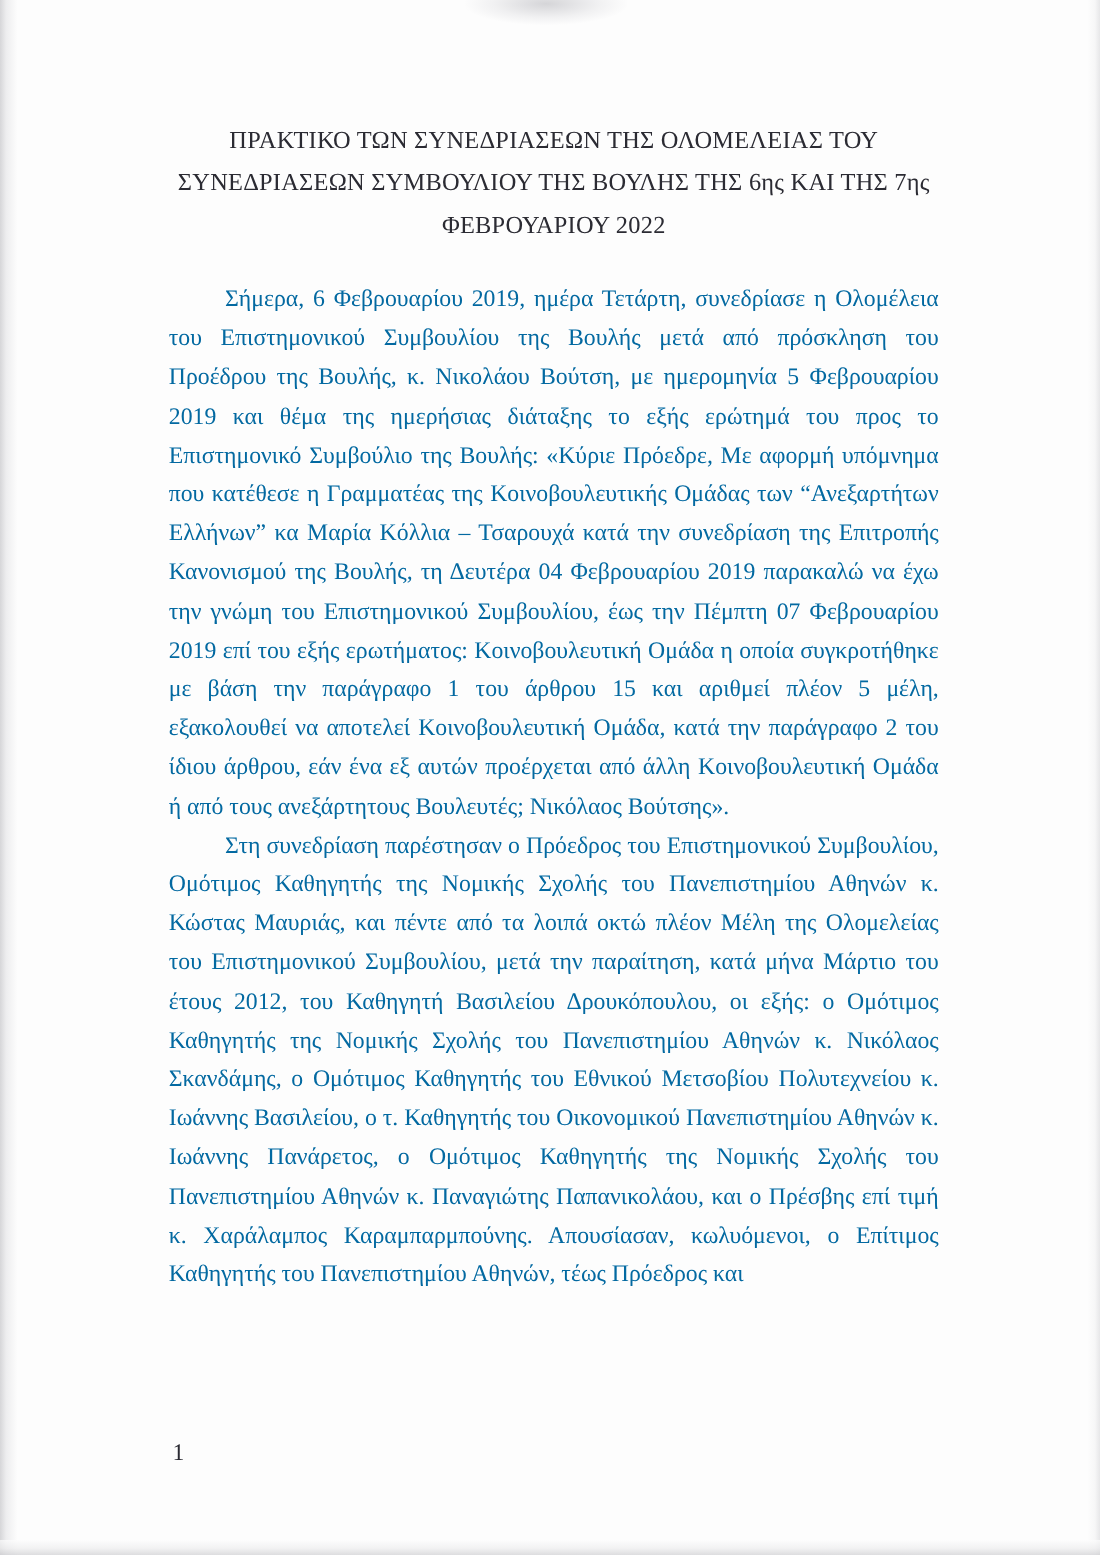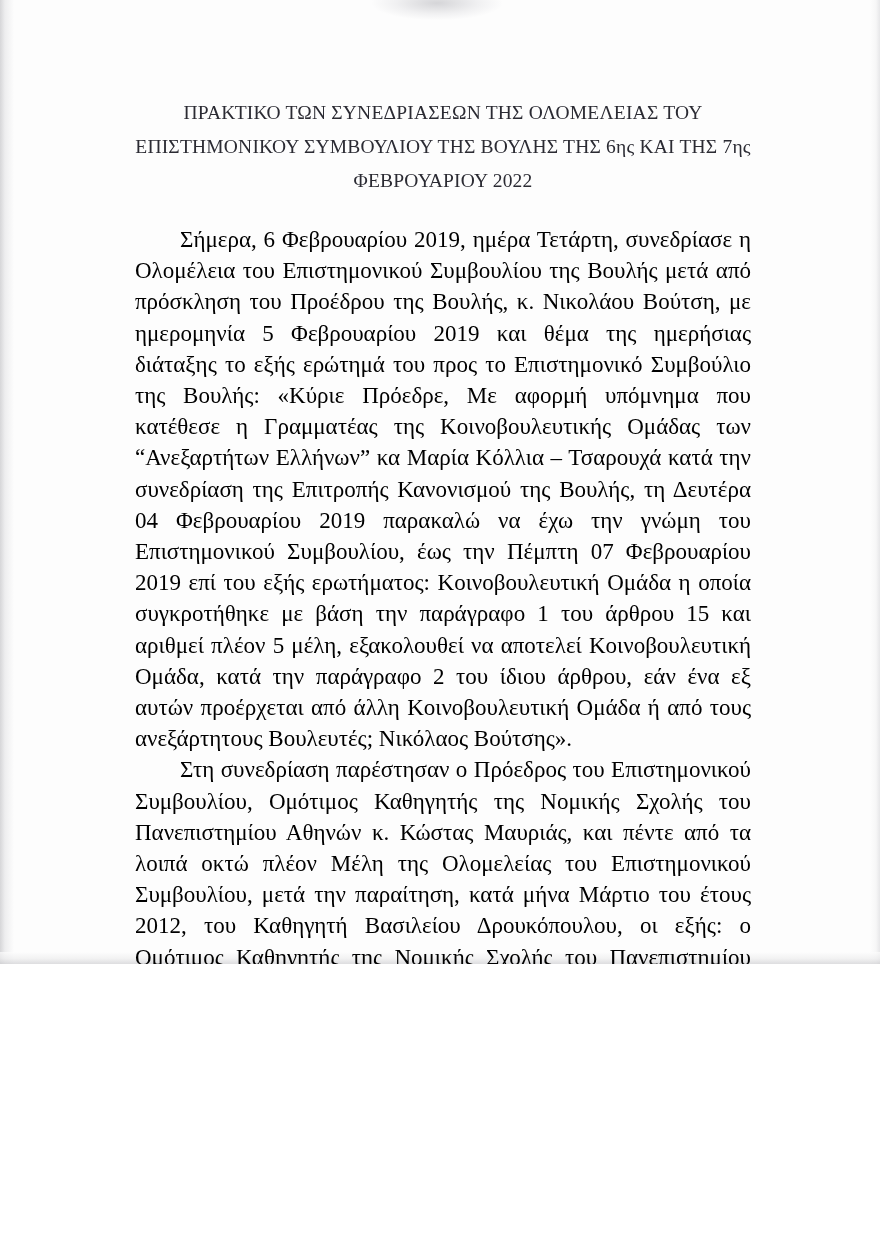--- a/index.html
+++ b/index.html
@@ -5,21 +5,21 @@
 <style>
   html, body {
     margin: 0;
     padding: 0;
     background: #ffffff;
   }
 
   .page {
     position: relative;
     width: 880px;
-    height: 964px;
+    height: 1244px;
     margin: 0 auto;
     background: #fdfdfd;
     overflow: hidden;
     font-family: "Liberation Serif", "DejaVu Serif", serif;
     color: #2b2b33;
     box-sizing: border-box;
   }
 
   
   .scan-edge-left {
@@ -73,26 +73,26 @@
   }
   .doc-title .t-line { display: block; }
   .doc-title .t-line.l1 { padding: 0 16px; }
 
   .body-block {
     margin-top: 26px;
   }
 
   p.para {
     margin: 0;
-    font-size: 23px;
+    font-size: 19px;
     line-height: 31.2px;
     text-align: justify;
     text-justify: inter-word;
     text-indent: 45px;
-    color: #000000;
+    color: #0369a1;
     hyphens: none;
   }
 
   p.para + p.para { margin-top: 0; }
 
   .page-number {
     position: absolute;
     left: 138px;
     top: 1152px;
     font-size: 19px;
@@ -107,21 +107,21 @@
 
   <div class="scan-edge-left"></div>
   <div class="scan-edge-right"></div>
   <div class="scan-edge-bottom"></div>
   <div class="scan-smudge"></div>
 
   <div class="content">
 
     <h1 class="doc-title">
       <span class="t-line l1">ΠΡΑΚΤΙΚΟ ΤΩΝ ΣΥΝΕΔΡΙΑΣΕΩΝ ΤΗΣ ΟΛΟΜΕΛΕΙΑΣ ΤΟΥ</span>
-      <span class="t-line l2">ΕΠΙΣΤΗΜΟΝΙΚΟΥ ΣΥΜΒΟΥΛΙΟΥ ΤΗΣ ΒΟΥΛΗΣ ΤΗΣ 6ης ΚΑΙ ΤΗΣ 7ης</span>
+      <span class="t-line l2">ΣΥΝΕΔΡΙΑΣΕΩΝ ΣΥΜΒΟΥΛΙΟΥ ΤΗΣ ΒΟΥΛΗΣ ΤΗΣ 6ης ΚΑΙ ΤΗΣ 7ης</span>
       <span class="t-line l3">ΦΕΒΡΟΥΑΡΙΟΥ 2022</span>
     </h1>
 
     <div class="body-block">
       <p class="para">Σήμερα, 6 Φεβρουαρίου 2019, ημέρα Τετάρτη, συνεδρίασε η Ολομέλεια του Επιστημονικού Συμβουλίου της Βουλής μετά από πρόσκληση του Προέδρου της Βουλής, κ. Νικολάου Βούτση, με ημερομηνία 5 Φεβρουαρίου 2019 και θέμα της  ημερήσιας διάταξης το εξής ερώτημά του προς το Επιστημονικό Συμβούλιο της Βουλής: «Κύριε Πρόεδρε, Με αφορμή υπόμνημα που κατέθεσε η Γραμματέας της Κοινοβουλευτικής Ομάδας των “Ανεξαρτήτων Ελλήνων” κα Μαρία Κόλλια – Τσαρουχά κατά την συνεδρίαση της Επιτροπής Κανονισμού της Βουλής, τη Δευτέρα 04 Φεβρουαρίου 2019 παρακαλώ να έχω την γνώμη του Επιστημονικού Συμβουλίου, έως την Πέμπτη 07 Φεβρουαρίου 2019 επί του εξής ερωτήματος: Κοινοβουλευτική Ομάδα η οποία συγκροτήθηκε με βάση την παράγραφο 1 του άρθρου 15 και αριθμεί πλέον 5 μέλη, εξακολουθεί να αποτελεί Κοινοβουλευτική Ομάδα, κατά την παράγραφο 2 του ίδιου άρθρου, εάν ένα εξ αυτών προέρχεται από άλλη Κοινοβουλευτική Ομάδα ή από τους ανεξάρτητους Βουλευτές; Νικόλαος Βούτσης».</p>
       <p class="para">Στη συνεδρίαση παρέστησαν ο Πρόεδρος του Επιστημονικού Συμβουλίου, Ομότιμος Καθηγητής της Νομικής Σχολής του Πανεπιστημίου Αθηνών κ. Κώστας Μαυριάς, και πέντε από τα λοιπά οκτώ πλέον Μέλη της Ολομελείας του Επιστημονικού Συμβουλίου, μετά την παραίτηση, κατά μήνα Μάρτιο του έτους 2012, του Καθηγητή Βασιλείου Δρουκόπουλου, οι εξής: ο Ομότιμος Καθηγητής της Νομικής Σχολής του Πανεπιστημίου Αθηνών κ. Νικόλαος Σκανδάμης, ο Ομότιμος Καθηγητής του Εθνικού Μετσοβίου Πολυτεχνείου κ. Ιωάννης Βασιλείου, ο τ. Καθηγητής του Οικονομικού Πανεπιστημίου Αθηνών κ. Ιωάννης Πανάρετος, ο Ομότιμος Καθηγητής της Νομικής Σχολής του Πανεπιστημίου Αθηνών κ. Παναγιώτης Παπανικολάου, και ο Πρέσβης επί τιμή κ. Χαράλαμπος Καραμπαρμπούνης. Απουσίασαν, κωλυόμενοι, ο Επίτιμος Καθηγητής του Πανεπιστημίου Αθηνών, τέως Πρόεδρος και</p>
     </div>
 
   </div>
 

